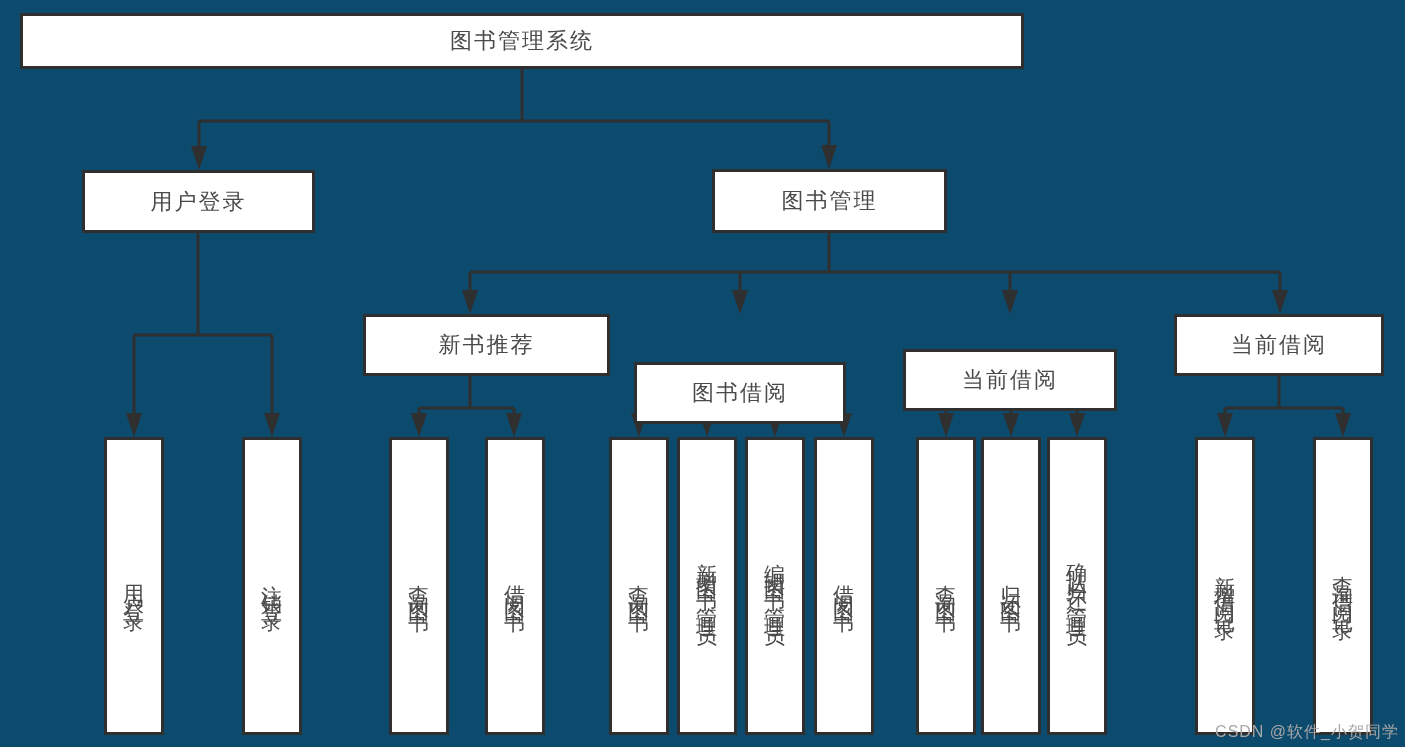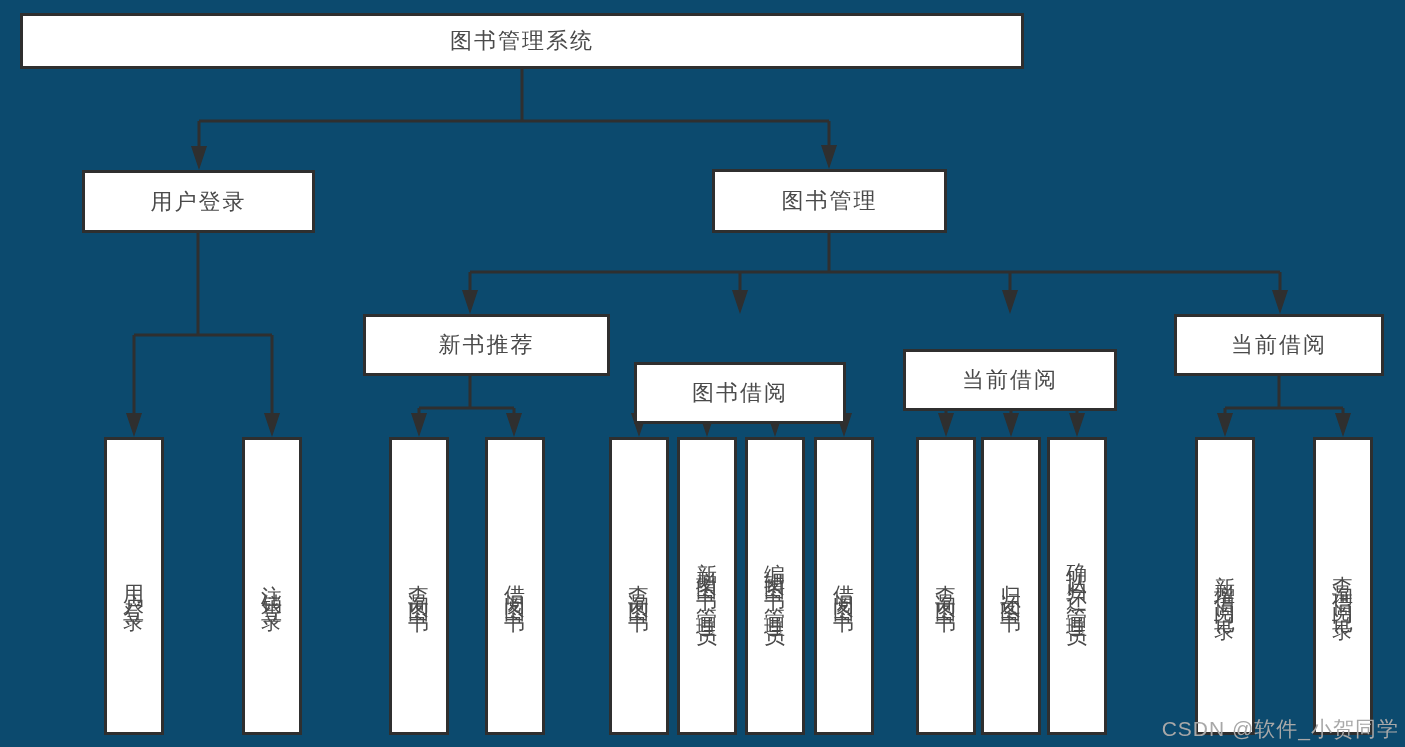--- a/index.html
+++ b/index.html
@@ -57,21 +57,21 @@
   .leaf     { top: 437px; width: 60px; height: 298px; }
   .l-g1a { left: 104px; }  .l-g1b { left: 242px; }
   .l-g2a { left: 389px; }  .l-g2b { left: 485px; }
   .l-g3a { left: 609px; }  .l-g3b { left: 677px; }  .l-g3c { left: 745px; }  .l-g3d { left: 814px; }
   .l-g4a { left: 916px; }  .l-g4b { left: 981px; }  .l-g4c { left: 1047px; }
   .l-g5a { left: 1195px; } .l-g5b { left: 1313px; }
   .watermark {
     position: absolute;
     right: 6px;
     bottom: 4px;
-    font-size: 21px;
+    font-size: 16px;
     color: #a8a8a8;
     letter-spacing: 1px;
     z-index: 5;
     white-space: nowrap;
   }
 </style>
 </head>
 <body>
 
 <div class="stage">

